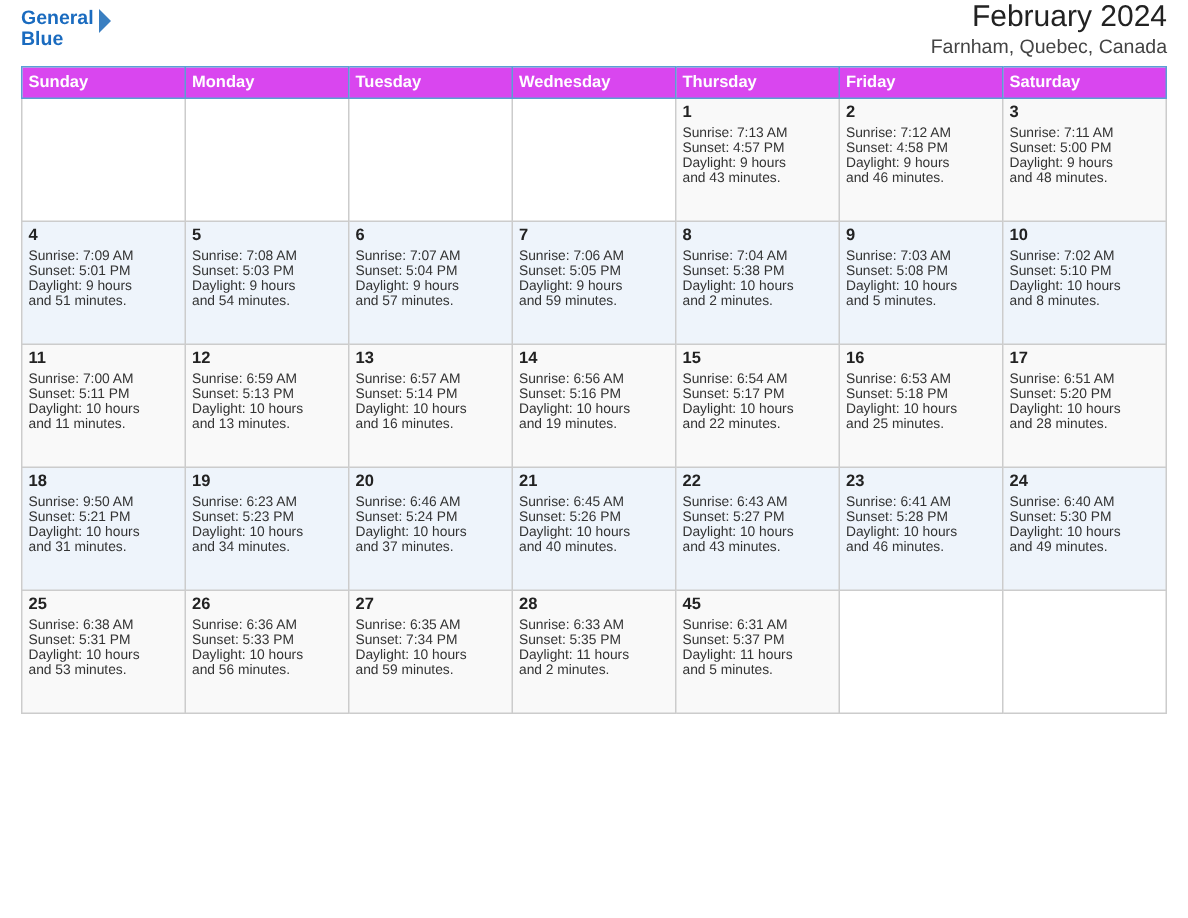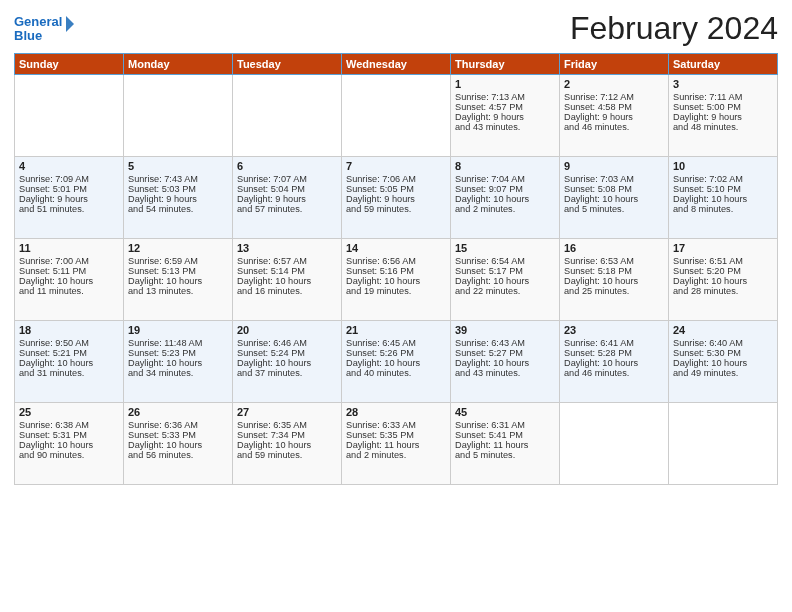--- a/index.html
+++ b/index.html
@@ -6,56 +6,56 @@
     body {
       width: 792px;
       height: 612px;
       font-family: Arial, sans-serif;
       background: #fff;
       overflow: hidden;
     }
     .page {
       width: 792px;
       height: 440px;
-      padding: 10px 14px;
+      padding: 0 14px;
       display: flex;
       flex-direction: column;
     }
     .header {
       display: flex;
       align-items: flex-start;
       justify-content: space-between;
       margin-bottom: 6px;
     }
     .logo {
       display: flex;
       align-items: center;
       gap: 2px;
     }
     .title-block {
       text-align: right;
     }
     .main-title {
-      font-size: 32px;
+      font-size: 20px;
       font-weight: normal;
       color: #222;
     }
     .sub-title {
       font-size: 13px;
       color: #444;
     }
     .calendar {
       flex: 1;
       border: 1px solid #ccc;
       border-collapse: collapse;
       width: 100%;
       table-layout: fixed;
     }
     .calendar thead tr th {
-      background: #c2410c;
+      background: #d946ef;
       color: #fff;
       font-size: 11px;
       font-weight: bold;
       padding: 4px 4px;
       border: 1px solid #5a9fd4;
       text-align: left;
     }
     .calendar tbody tr td {
       vertical-align: top;
       border: 1px solid #ccc;
@@ -88,20 +88,21 @@
   <div class="header">
     <div class="logo">
   <svg width="60" height="36" viewBox="0 0 60 36">
     <text x="0" y="16" font-size="13" font-weight="bold" font-family="Arial" fill="#1a6bbf">General</text>
     <text x="0" y="30" font-size="13" font-weight="bold" font-family="Arial" fill="#1a6bbf">Blue</text>
     <polygon points="52,6 60,14 52,22" fill="#3a7fc1"></polygon>
   </svg>
       </div>
     <div class="title-block">
       <div class="main-title">February 2024</div>
+      <div class="sub-title">Farnham, Quebec, Canada</div>
     </div>
   </div>
 
   <table class="calendar">
     <thead>
       <tr>
       <th>Sunday</th>
           <th>Monday</th>
           <th>Tuesday</th>
           <th>Wednesday</th>
@@ -141,21 +142,21 @@
         <tr>
           <td>
             <span class="day-num">4</span>
             <div>Sunrise: 7:09 AM</div>
             <div>Sunset: 5:01 PM</div>
             <div>Daylight: 9 hours</div>
             <div>and 51 minutes.</div>
           </td>
           <td>
             <span class="day-num">5</span>
-            <div>Sunrise: 7:43 AM</div>
+            <div>Sunrise: 7:08 AM</div>
             <div>Sunset: 5:03 PM</div>
             <div>Daylight: 9 hours</div>
             <div>and 54 minutes.</div>
           </td>
           <td>
             <span class="day-num">6</span>
             <div>Sunrise: 7:07 AM</div>
             <div>Sunset: 5:04 PM</div>
             <div>Daylight: 9 hours</div>
             <div>and 57 minutes.</div>
@@ -163,21 +164,21 @@
           <td>
             <span class="day-num">7</span>
             <div>Sunrise: 7:06 AM</div>
             <div>Sunset: 5:05 PM</div>
             <div>Daylight: 9 hours</div>
             <div>and 59 minutes.</div>
           </td>
           <td>
             <span class="day-num">8</span>
             <div>Sunrise: 7:04 AM</div>
-            <div>Sunset: 9:07 PM</div>
+            <div>Sunset: 5:38 PM</div>
             <div>Daylight: 10 hours</div>
             <div>and 2 minutes.</div>
           </td>
           <td>
             <span class="day-num">9</span>
             <div>Sunrise: 7:03 AM</div>
             <div>Sunset: 5:08 PM</div>
             <div>Daylight: 10 hours</div>
             <div>and 5 minutes.</div>
           </td>
@@ -243,41 +244,41 @@
         <tr>
           <td>
             <span class="day-num">18</span>
             <div>Sunrise: 9:50 AM</div>
             <div>Sunset: 5:21 PM</div>
             <div>Daylight: 10 hours</div>
             <div>and 31 minutes.</div>
           </td>
           <td>
             <span class="day-num">19</span>
-            <div>Sunrise: 11:48 AM</div>
+            <div>Sunrise: 6:23 AM</div>
             <div>Sunset: 5:23 PM</div>
             <div>Daylight: 10 hours</div>
             <div>and 34 minutes.</div>
           </td>
           <td>
             <span class="day-num">20</span>
             <div>Sunrise: 6:46 AM</div>
             <div>Sunset: 5:24 PM</div>
             <div>Daylight: 10 hours</div>
             <div>and 37 minutes.</div>
           </td>
           <td>
             <span class="day-num">21</span>
             <div>Sunrise: 6:45 AM</div>
             <div>Sunset: 5:26 PM</div>
             <div>Daylight: 10 hours</div>
             <div>and 40 minutes.</div>
           </td>
           <td>
-            <span class="day-num">39</span>
+            <span class="day-num">22</span>
             <div>Sunrise: 6:43 AM</div>
             <div>Sunset: 5:27 PM</div>
             <div>Daylight: 10 hours</div>
             <div>and 43 minutes.</div>
           </td>
           <td>
             <span class="day-num">23</span>
             <div>Sunrise: 6:41 AM</div>
             <div>Sunset: 5:28 PM</div>
             <div>Daylight: 10 hours</div>
@@ -290,21 +291,21 @@
             <div>Daylight: 10 hours</div>
             <div>and 49 minutes.</div>
           </td>
         </tr>
         <tr>
           <td>
             <span class="day-num">25</span>
             <div>Sunrise: 6:38 AM</div>
             <div>Sunset: 5:31 PM</div>
             <div>Daylight: 10 hours</div>
-            <div>and 90 minutes.</div>
+            <div>and 53 minutes.</div>
           </td>
           <td>
             <span class="day-num">26</span>
             <div>Sunrise: 6:36 AM</div>
             <div>Sunset: 5:33 PM</div>
             <div>Daylight: 10 hours</div>
             <div>and 56 minutes.</div>
           </td>
           <td>
             <span class="day-num">27</span>
@@ -316,21 +317,21 @@
           <td>
             <span class="day-num">28</span>
             <div>Sunrise: 6:33 AM</div>
             <div>Sunset: 5:35 PM</div>
             <div>Daylight: 11 hours</div>
             <div>and 2 minutes.</div>
           </td>
           <td>
             <span class="day-num">45</span>
             <div>Sunrise: 6:31 AM</div>
-            <div>Sunset: 5:41 PM</div>
+            <div>Sunset: 5:37 PM</div>
             <div>Daylight: 11 hours</div>
             <div>and 5 minutes.</div>
           </td>
           <td class="cell-empty"></td>
           <td class="cell-empty"></td>
         </tr>
       </tbody>
   </table>
 </div>
 

